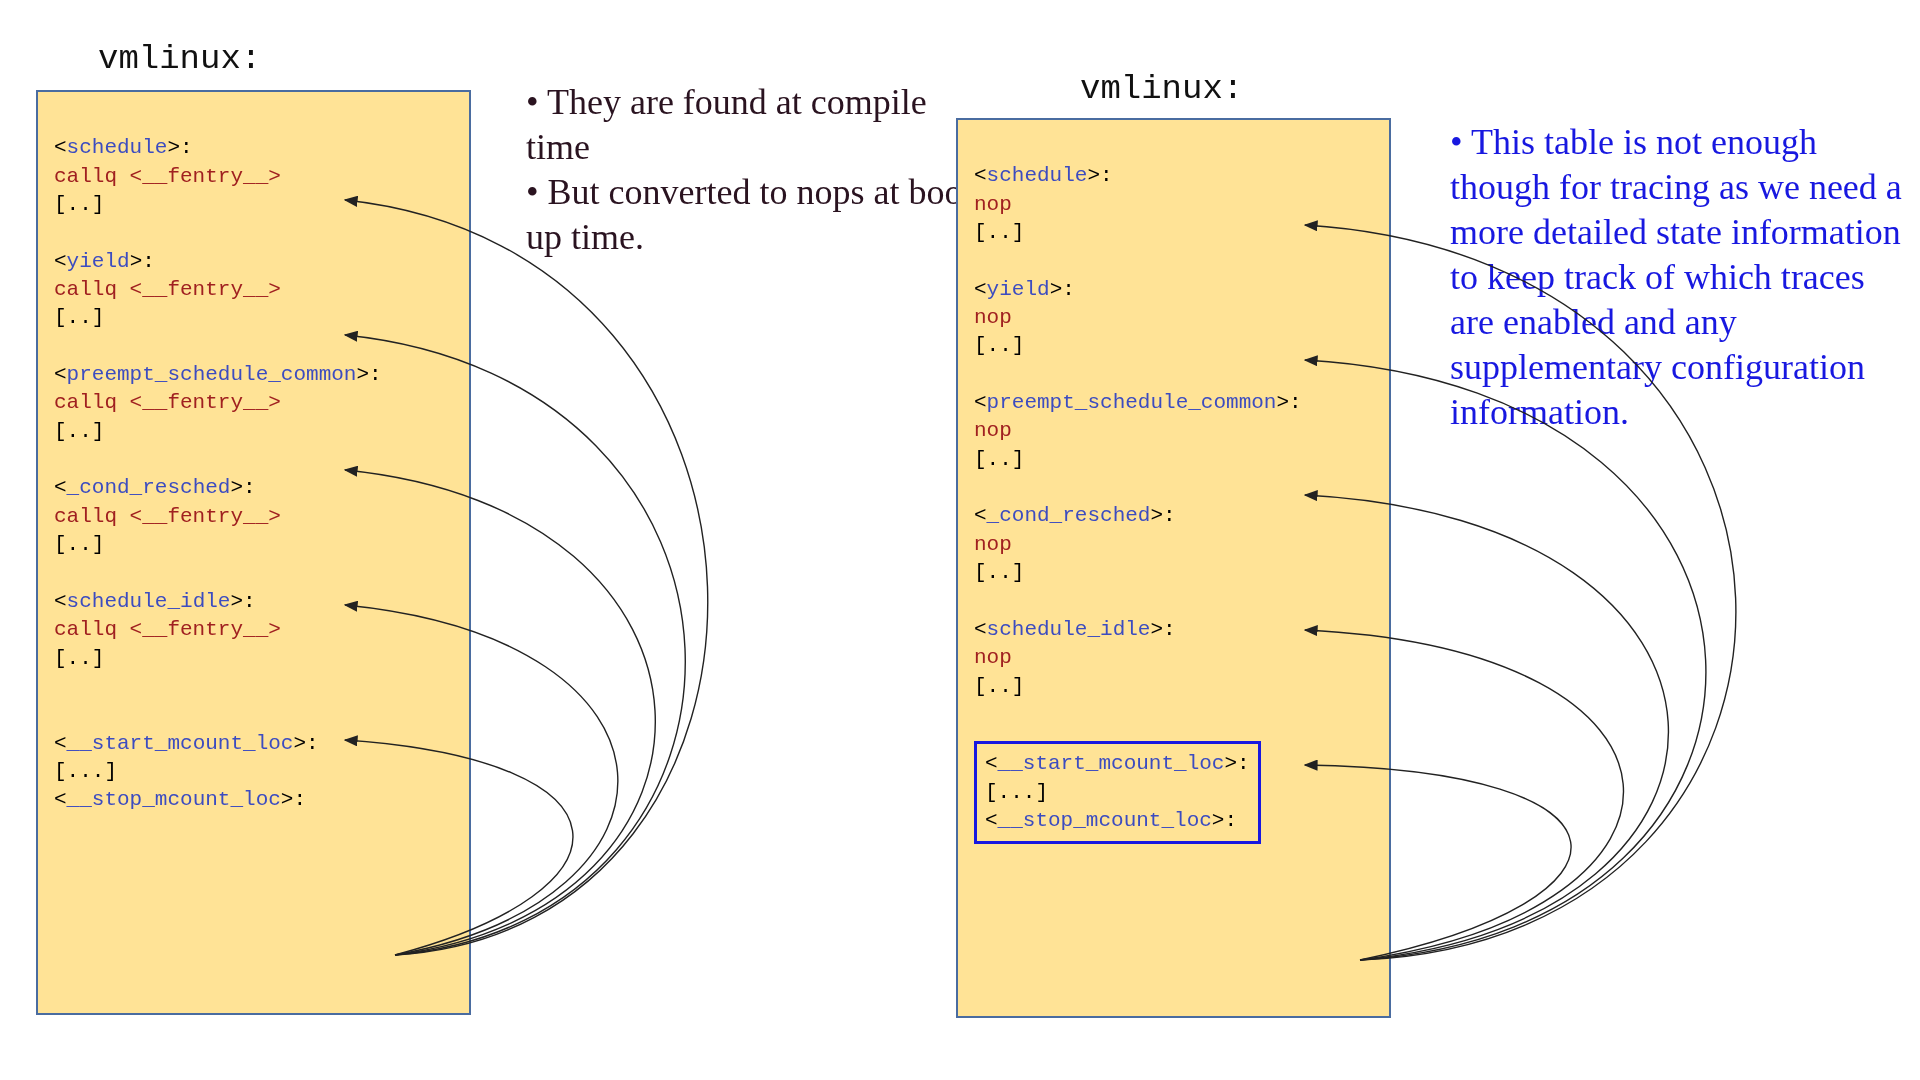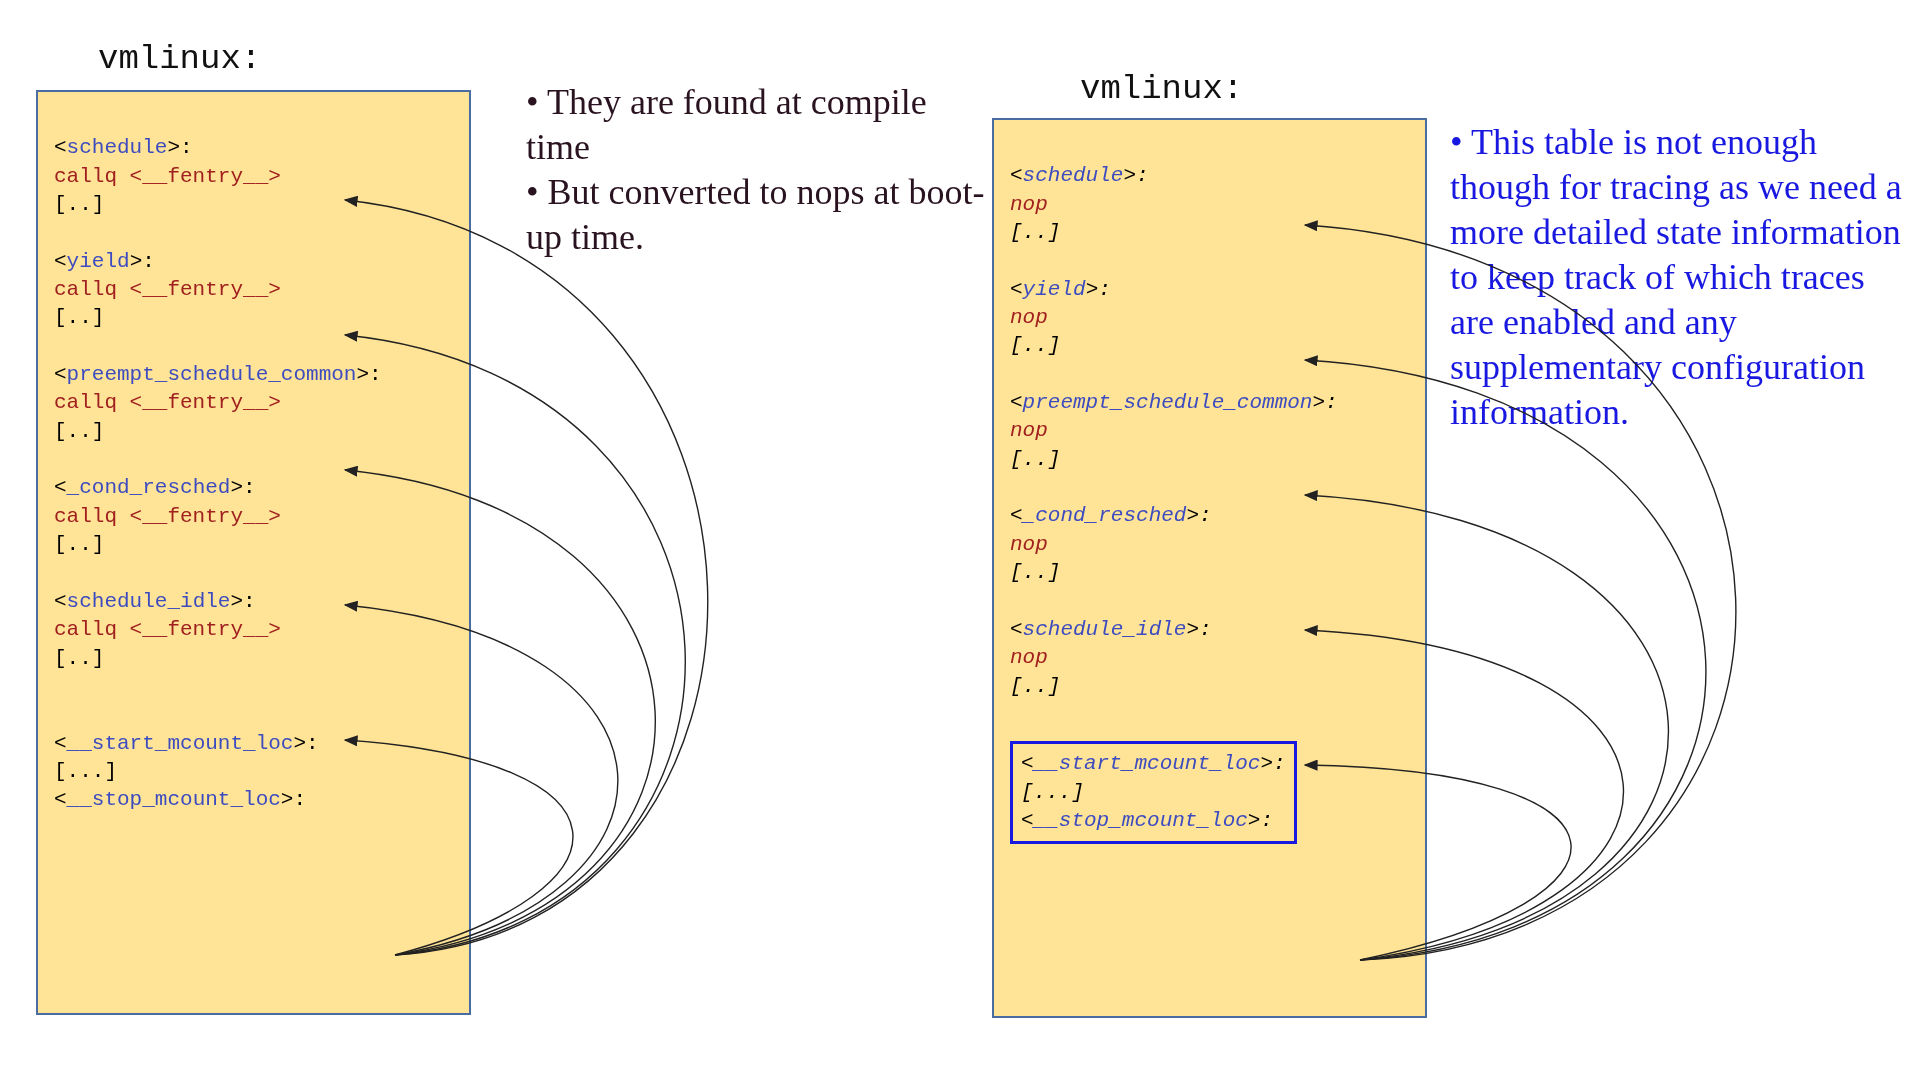--- a/index.html
+++ b/index.html
@@ -85,21 +85,21 @@
 <span class="br">&lt;</span><span class="sym">__start_mcount_loc</span><span class="br">&gt;:</span>
 <span class="br">[...]</span>
 <span class="br">&lt;</span><span class="sym">__stop_mcount_loc</span><span class="br">&gt;:</span>
 </div>
 
 <div class="note note-left" style="left:490px; top:80px; width:460px;">• They are found at compile time
 • But converted to nops at boot-up time.</div>
 
 <div class="title" style="left:1080px; top:70px;">vmlinux:</div>
 
-<div class="codebox" style="left:992px; top:118px; width:435px; height:900px;font-style:italic;">
+<div class="codebox" style="left:956px; top:118px; width:435px; height:900px;">
 <span class="br">&lt;</span><span class="sym">schedule</span><span class="br">&gt;:</span>
 <span class="ins">nop</span>
 <span class="br">[..]</span>
 
 <span class="br">&lt;</span><span class="sym">yield</span><span class="br">&gt;:</span>
 <span class="ins">nop</span>
 <span class="br">[..]</span>
 
 <span class="br">&lt;</span><span class="sym">preempt_schedule_common</span><span class="br">&gt;:</span>
 <span class="ins">nop</span>

